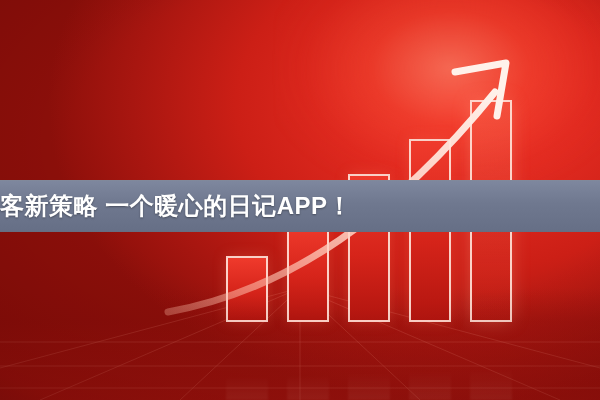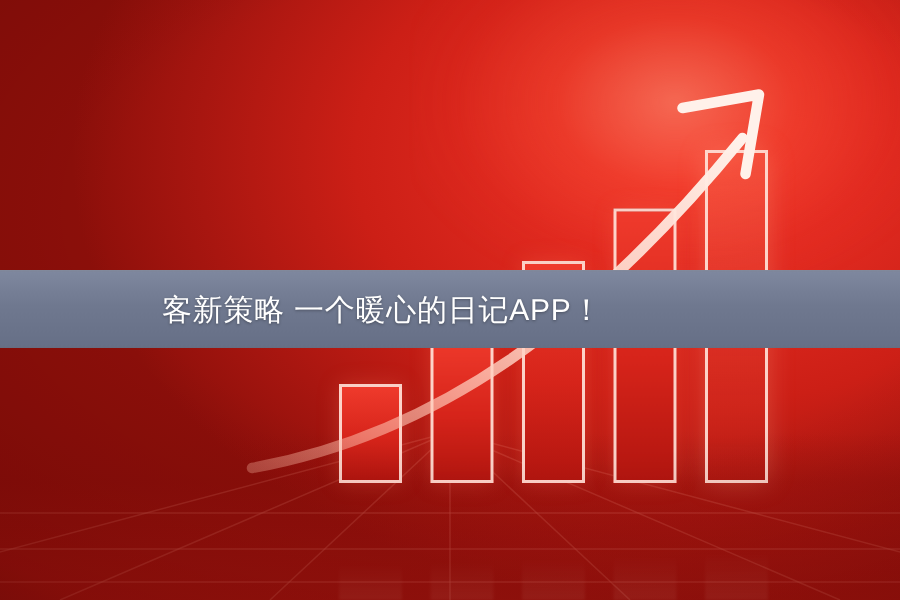--- a/index.html
+++ b/index.html
@@ -93,24 +93,23 @@
     width: 600px;
     display: flex;
     align-items: center;
     box-sizing: border-box;
     background: linear-gradient(180deg, #7e879e 0%, #6f788f 45%, #666f86 100%);
     border-top: 1px solid rgba(255,255,255,0.18);
     border-bottom: 1px solid rgba(0,0,0,0.18);
   }
   .banner-text {
     color: #ffffff;
-    font-size: 20px;
-    font-weight: normal;
+    font-size: 24px;
+    font-weight: bold;
     letter-spacing: 0.5px;
-    padding-left: 108px;
     text-shadow: 0 1px 2px rgba(0,0,0,0.35);
     white-space: nowrap;
   }
 </style>
 </head>
 <body>
 
 <div id="stage">
 
   <div class="bg-base"></div>

